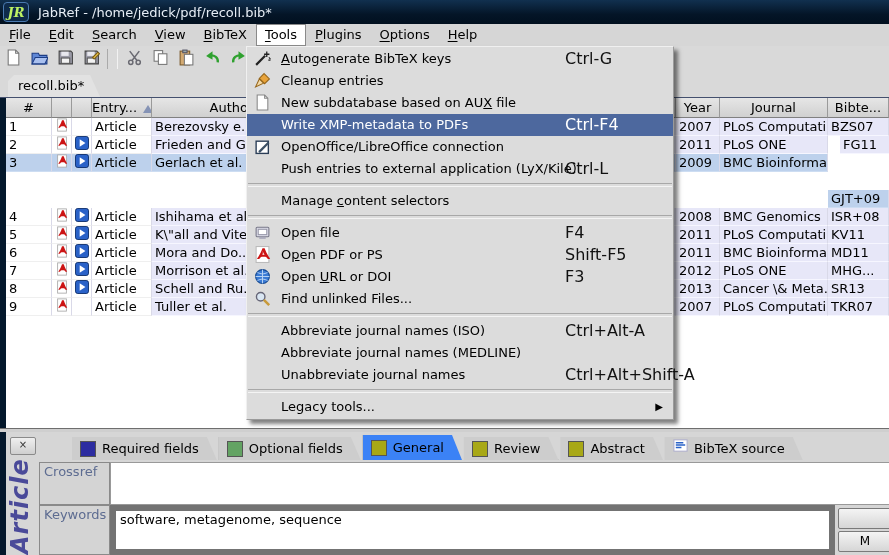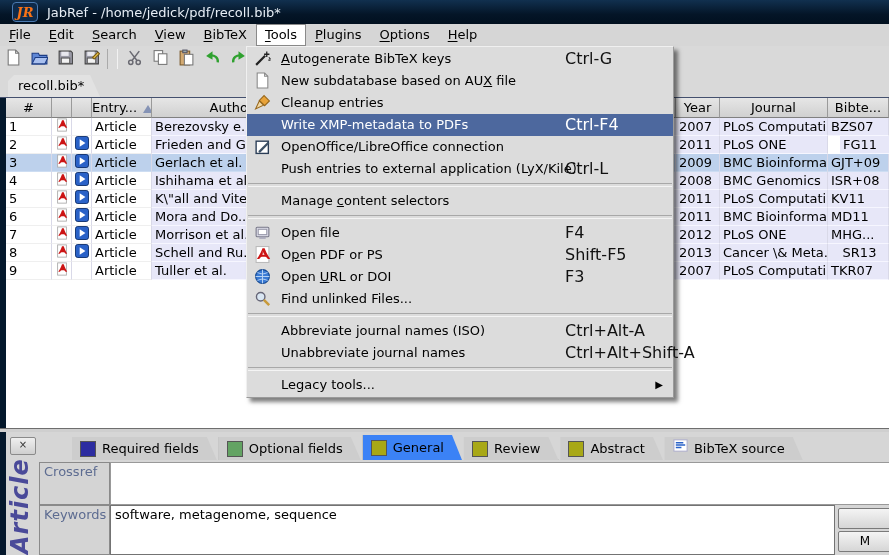--- a/index.html
+++ b/index.html
@@ -2,22 +2,22 @@
 <html><head>
 <meta charset="utf-8">
 <style>
   html,body{margin:0;padding:0;background:#222;}
   #app{position:relative;width:889px;height:555px;overflow:hidden;background:#d6d6d6;
        font-family:"DejaVu Sans","Liberation Sans",sans-serif;font-size:13px;color:#000;}
   
   #titlebar{position:absolute;left:0;top:0;width:889px;height:24px;
     background:linear-gradient(#11304f,#041527 60%,#01101f);display:flex;align-items:center;
     border-bottom:1px solid #000;}
-  #logo{width:24px;height:18px;margin-left:12px;border:1px solid #4a7ab0;border-radius:4px;
-    background:#0e2a4a;color:#f97316;font:italic bold 13px "DejaVu Serif","Liberation Serif",serif;
+  #logo{width:24px;height:18px;margin-left:3px;border:1px solid #4a7ab0;border-radius:4px;
+    background:#0e2a4a;color:#bef264;font:italic bold 13px "DejaVu Serif","Liberation Serif",serif;
     display:flex;align-items:center;justify-content:center;}
   #title{color:#e6edf5;margin-left:9px;font-size:13px;}
   
   #menubar{position:absolute;left:0;top:24px;width:889px;height:22px;background:#d6d6d6;
     display:flex;align-items:stretch;border-bottom:1px solid #c2c2c2;}
   .mb-item{padding:0 9px;line-height:22px;cursor:default;}
   .mb-item u{text-underline-offset:2px;}
   .mb-item.open{background:#ffffff;outline:1px solid #8a8a8a;outline-offset:-1px;}
   
   #toolbar{position:absolute;left:0;top:46px;width:889px;height:26px;background:#d9d9d9;
@@ -78,21 +78,21 @@
   #entry-type{position:absolute;left:6px;top:32px;width:32px;height:90px;
     writing-mode:vertical-rl;transform:rotate(180deg);text-align:center;
     font:italic bold 24px "DejaVu Sans","Liberation Sans",sans-serif;color:#4a4a99;letter-spacing:1px;}
   .fld-label{position:absolute;left:39px;width:71px;box-sizing:border-box;background:#d4d4d4;
     border:1px solid #8a8a8a;color:#5d6c91;padding:1px 0 0 4px;font-size:13px;}
   .fld-input{position:absolute;box-sizing:border-box;background:#fff;overflow:hidden;
     padding:1px 0 0 4px;font-size:13px;white-space:nowrap;}
   #crossref-label{top:30px;height:43px;}
   #crossref-input{left:110px;top:30px;width:779px;height:43px;border:1px solid #999;border-right:none;}
   #keywords-label{top:73px;height:50px;}
-  #keywords-input{left:110px;top:73px;width:725px;height:50px;border:1px solid #737373;}
+  #keywords-input{left:110px;top:73px;width:725px;height:50px;border:6px solid #737373;}
   .side-btn{position:absolute;left:838px;width:54px;height:21px;box-sizing:border-box;
     background:linear-gradient(#f4f4f4,#d6d6d6);border:1px solid #7a7a7a;border-radius:2px;
     font-size:12px;text-align:center;line-height:19px;}
   #side-btn-0{top:76px;}
   #side-btn-1{top:99px;}
 </style>
 </head>
 <body>
 
 <div id="app">
@@ -250,21 +250,21 @@
             <span class="mi-icon-wrap"><svg viewBox="0 0 15 15">
                 <rect x="0.5" y="0.5" width="14" height="14" rx="2.5" fill="#2a62c8" stroke="#0c2d6b"></rect>
                 <path d="M5 3.5v8l6.2-4z" fill="#fff"></path>
               </svg></span>
           </div>
           <div class="cell c-white" style="width: 60px; flex: 0 0 60px;">Article</div>
           <div class="cell c-lav" style="width: 160px; flex: 0 0 160px;">Gerlach et al.</div>
           <div class="cell c-lav" style="width: 364px; flex: 0 0 364px;"></div>
           <div class="cell c-lav" style="width: 44px; flex: 0 0 44px;">2009</div>
           <div class="cell c-lav" style="width: 108px; flex: 0 0 108px;">BMC Bioinforma...</div>
-          <div class="cell c-lav" style="width: 61px; flex: 0 0 61px;">GJT+09</div>
+          <div class="cell c-lav" style="width: 61px; flex: 0 0 61px; margin-top: 36px;">GJT+09</div>
         </div>
         <div class="trow">
           <div class="cell c-white" style="width: 46px; flex: 0 0 46px;">4</div>
           <div class="cell c-white c-icon" style="width: 20px; flex: 0 0 20px;">
             <span class="mi-icon-wrap"><svg viewBox="0 0 16 16">
                 <rect x="3" y="1" width="10" height="14" fill="#fff" stroke="#aaa"></rect>
                 <path d="M8 2.5c-1 3-2.5 6-4.3 8.5 1.5.7 2.2 0 3-1.4 1.4-.35 2.8-.35 4.2 0 .8 1.4 1.5 2.1 3 1.4C12.5 8.5 11 5.5 10 2.5z" fill="#cc1414"></path>
               </svg></span>
           </div>
           <div class="cell c-white c-icon" style="width: 20px; flex: 0 0 20px;">
@@ -355,21 +355,21 @@
             <span class="mi-icon-wrap"><svg viewBox="0 0 15 15">
                 <rect x="0.5" y="0.5" width="14" height="14" rx="2.5" fill="#2a62c8" stroke="#0c2d6b"></rect>
                 <path d="M5 3.5v8l6.2-4z" fill="#fff"></path>
               </svg></span>
           </div>
           <div class="cell c-white" style="width: 60px; flex: 0 0 60px;">Article</div>
           <div class="cell c-lav" style="width: 160px; flex: 0 0 160px;">Schell and Ru...</div>
           <div class="cell c-lav" style="width: 364px; flex: 0 0 364px;"></div>
           <div class="cell c-lav" style="width: 44px; flex: 0 0 44px;">2013</div>
           <div class="cell c-lav" style="width: 108px; flex: 0 0 108px;">Cancer \&amp; Meta...</div>
-          <div class="cell c-lav" style="width: 61px; flex: 0 0 61px; text-align: center;">SR13</div>
+          <div class="cell c-lav" style="width: 61px; flex: 0 0 61px;">SR13</div>
         </div>
         <div class="trow">
           <div class="cell c-white" style="width: 46px; flex: 0 0 46px;">9</div>
           <div class="cell c-white c-icon" style="width: 20px; flex: 0 0 20px;">
             <span class="mi-icon-wrap"><svg viewBox="0 0 16 16">
                 <rect x="3" y="1" width="10" height="14" fill="#fff" stroke="#aaa"></rect>
                 <path d="M8 2.5c-1 3-2.5 6-4.3 8.5 1.5.7 2.2 0 3-1.4 1.4-.35 2.8-.35 4.2 0 .8 1.4 1.5 2.1 3 1.4C12.5 8.5 11 5.5 10 2.5z" fill="#cc1414"></path>
               </svg></span>
           </div>
           <div class="cell c-white c-icon" style="width: 20px; flex: 0 0 20px;"></div>
@@ -426,27 +426,27 @@
     <div id="side-btn-1" class="side-btn">M</div>
   </div>
 
   <div id="dropdown">
       <div class="menu-item"><span class="mi-icon"><svg viewBox="0 0 16 16">
             <path d="M2 14l8.5-8.5" stroke="#222" stroke-width="2"></path>
             <path d="M12 1.5v5M9.5 4h5" stroke="#222" stroke-width="1.2"></path>
             <path d="M14 7l1.5 1.5M13.5 9.5h2" stroke="#222" stroke-width="1"></path>
           </svg></span><span class="mi-label"><u>A</u>utogenerate BibTeX keys</span><span class="mi-shortcut">Ctrl-G</span></div>
       <div class="menu-item"><span class="mi-icon"><svg viewBox="0 0 16 16">
+            <path d="M9.5 1.5l5 5-4.5 4.5-5-5z" fill="#e8a33a" stroke="#96661a"></path>
+            <path d="M5 6.5L1.5 14l7.5-3.5z" fill="#f3d9a6" stroke="#96661a"></path>
+          </svg></span><span class="mi-label">Cleanup entries</span></div>
+      <div class="menu-item"><span class="mi-icon"><svg viewBox="0 0 16 16">
             <path d="M3 1h7l3 3v11H3z" fill="#fff" stroke="#888"></path>
             <path d="M10 1v3h3" fill="none" stroke="#888"></path>
           </svg></span><span class="mi-label">New subdatabase based on AU<u>X</u> file</span></div>
-      <div class="menu-item"><span class="mi-icon"><svg viewBox="0 0 16 16">
-            <path d="M9.5 1.5l5 5-4.5 4.5-5-5z" fill="#e8a33a" stroke="#96661a"></path>
-            <path d="M5 6.5L1.5 14l7.5-3.5z" fill="#f3d9a6" stroke="#96661a"></path>
-          </svg></span><span class="mi-label">Cleanup entries</span></div>
       <div class="menu-item highlight"><span class="mi-label">Write XMP-metadata to PDFs</span><span class="mi-shortcut">Ctrl-F4</span></div>
       <div class="menu-item"><span class="mi-icon"><svg viewBox="0 0 16 16">
             <rect x="2" y="3" width="11.5" height="11.5" fill="#fff" stroke="#2b3e57" stroke-width="1.3"></rect>
             <path d="M4 12.5L13 3.5l1.5 1.5-9 9z" fill="#3d5166"></path>
           </svg></span><span class="mi-label">OpenOffice/LibreOffice connection</span></div>
       <div class="menu-item"><span class="mi-label">Push entries to external application (LyX/Kile)</span><span class="mi-shortcut">Ctrl-L</span></div>
       <div class="menu-sep"></div>
       <div class="menu-item"><span class="mi-label">Manage <u>c</u>ontent selectors</span></div>
       <div class="menu-sep"></div>
       <div class="menu-item"><span class="mi-icon"><svg viewBox="0 0 16 16">
@@ -462,18 +462,19 @@
       <div class="menu-item"><span class="mi-icon"><svg viewBox="0 0 16 16">
             <circle cx="8" cy="8" r="6.5" fill="#3a7ad4" stroke="#16498f"></circle>
             <path d="M1.5 8h13M8 1.5v13M3.2 4c2.8 2 6.8 2 9.6 0M3.2 12c2.8-2 6.8-2 9.6 0" stroke="#bcd6f5" fill="none" stroke-width=".9"></path>
           </svg></span><span class="mi-label">Open <u>U</u>RL or DOI</span><span class="mi-shortcut">F3</span></div>
       <div class="menu-item"><span class="mi-icon"><svg viewBox="0 0 16 16">
             <circle cx="6.3" cy="6.3" r="4" fill="#d9e6f2" stroke="#667" stroke-width="1.3"></circle>
             <path d="M9.3 9.3l5 5" stroke="#c89a3a" stroke-width="2.4"></path>
           </svg></span><span class="mi-label">Find unlinked Files...</span></div>
       <div class="menu-sep"></div>
       <div class="menu-item"><span class="mi-label">Abbreviate journal names (ISO)</span><span class="mi-shortcut">Ctrl+Alt-A</span></div>
+      <div class="menu-item"><span class="mi-label">Abbreviate journal names (MEDLINE)</span></div>
       <div class="menu-item"><span class="mi-label">Unabbreviate journal names</span><span class="mi-shortcut">Ctrl+Alt+Shift-A</span></div>
       <div class="menu-sep"></div>
       <div class="menu-item"><span class="mi-label">Legacy tools...</span><span class="mi-arrow">▶</span></div>
     </div>
 
 </div>
 
 </body></html>

